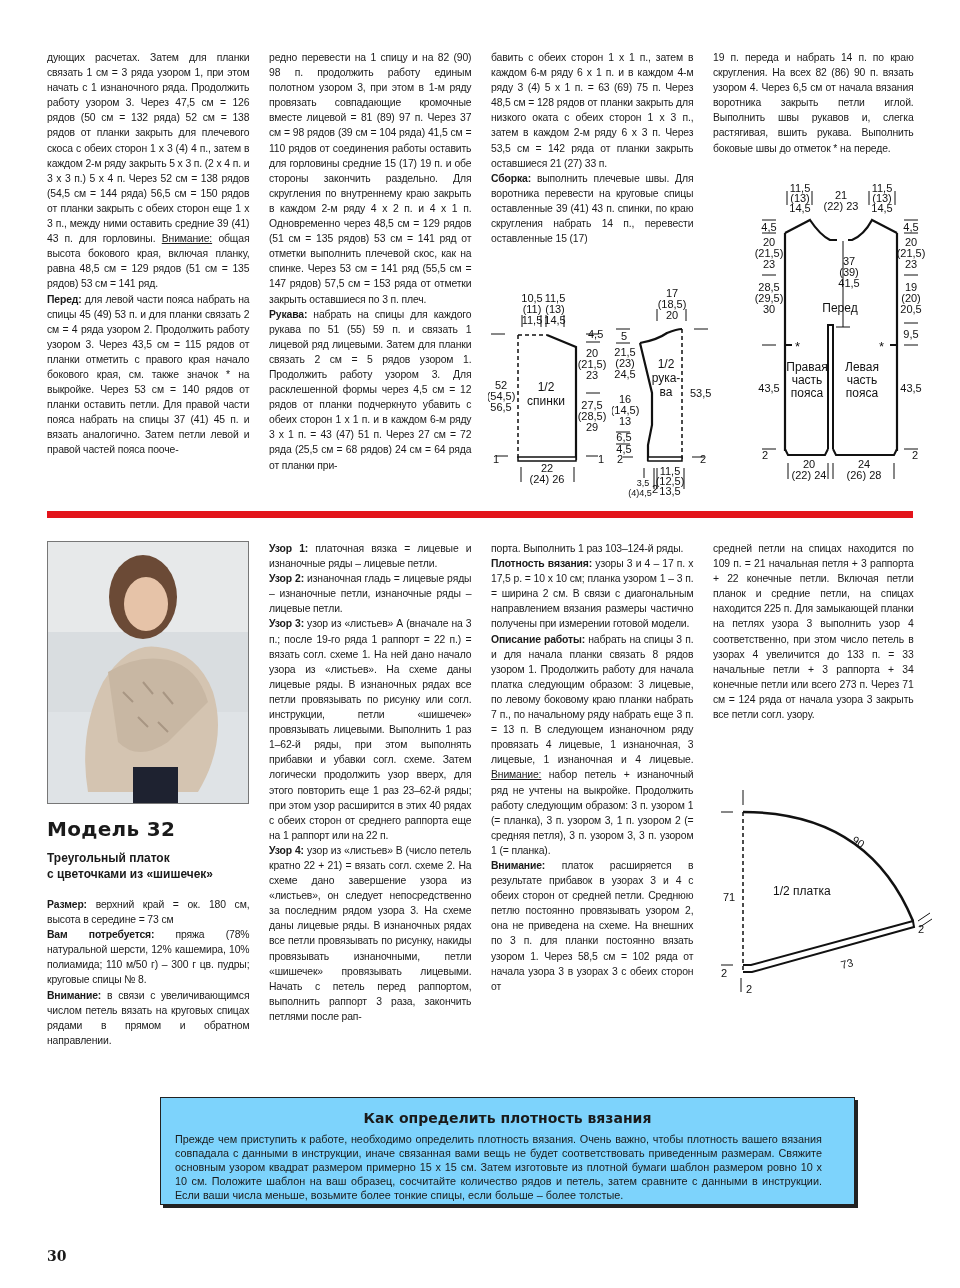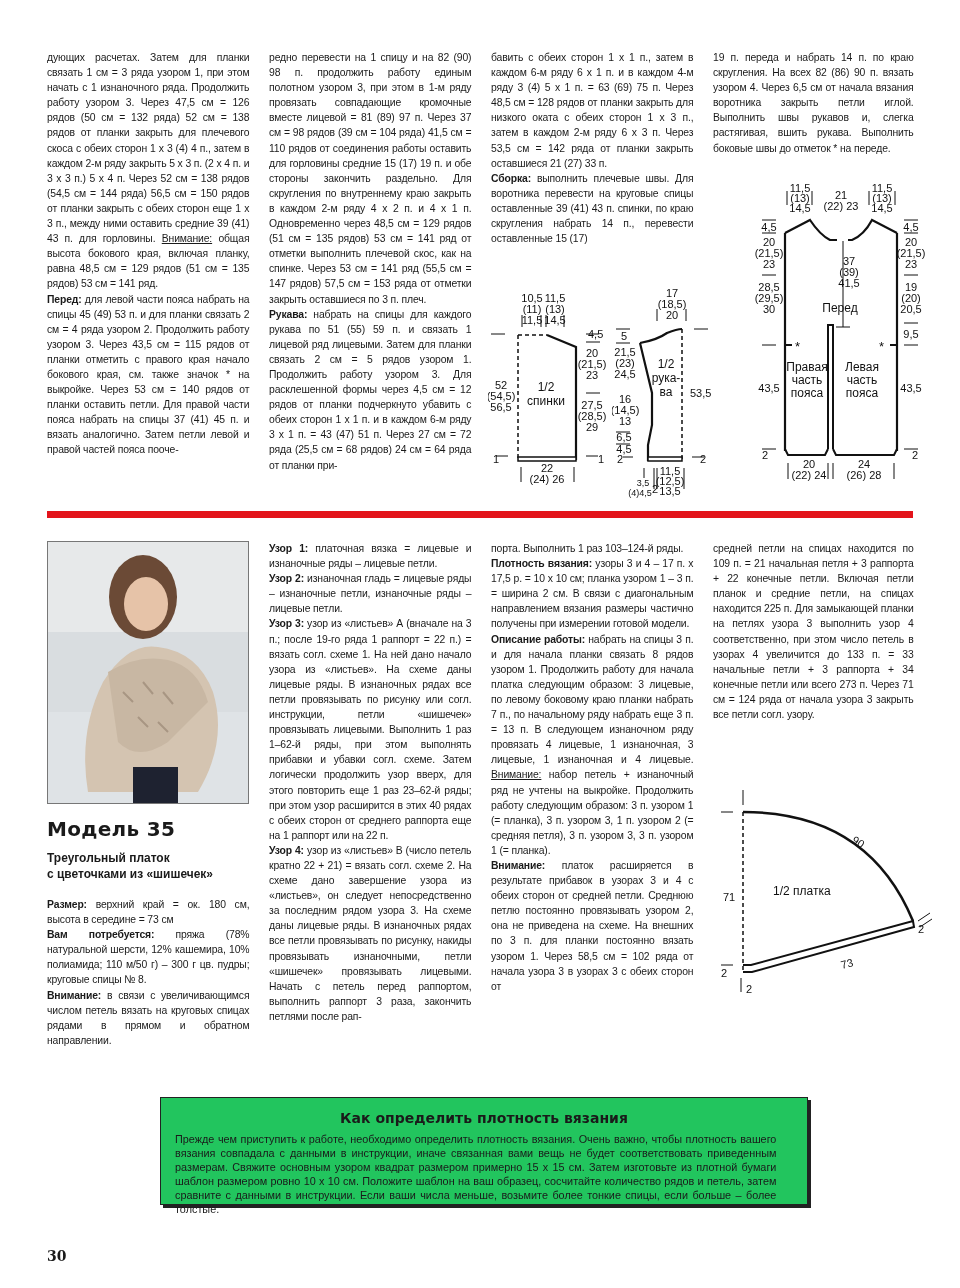--- a/index.html
+++ b/index.html
@@ -13,21 +13,21 @@
   .red-rule { position:absolute; left:47px; top:511px; width:866px; height:7px; background:#e3141b; }
   .photo { position:absolute; left:47px; top:541px; width:200px; height:261px; border:1px solid #777;
            background:linear-gradient(180deg,#cfd3d6 0%,#e4e6e8 35%,#dfe3e6 60%,#c8ccd0 100%); overflow:hidden; }
   .model-title { position:absolute; left:47px; top:817px; font-family:"DejaVu Sans", sans-serif; font-weight:bold;
                  font-size:20px; letter-spacing:0.3px; }
   .model-sub { position:absolute; left:47px; top:850px; font-weight:bold; font-size:13px; line-height:16px;
                transform:scaleX(0.92); transform-origin:left top; }
   .diag { position:absolute; }
   .diag text { font-family:"Liberation Sans", sans-serif; font-size:11px; fill:#111; }
   .box { position:absolute; left:160px; top:1097px; width:646px; height:106px; border:1px solid #222;
-         box-shadow:3px 3px 0 #222; background:#22c55e; }
+         box-shadow:3px 3px 0 #222; background:#7dd3fc;padding-left:47px; }
   .box-title { position:absolute; left:0; right:0; top:12px; text-align:center; font-family:"DejaVu Sans", sans-serif;
                font-weight:bold; font-size:14px; }
   .box-text { position:absolute; left:14px; right:12px; top:34px; font-size:11.2px; line-height:14px; text-align:justify;
               transform:scaleX(0.97); transform-origin:left top; }
   .page-num { position:absolute; left:47px; top:1248px; font-family:"DejaVu Serif", serif; font-weight:bold; font-size:14px; }
 </style>
 </head>
 <body>
 
 <div class="col" style="left:47px; top:50px; width:220px;">
@@ -226,21 +226,21 @@
     <rect x="0" y="170" width="200" height="91" fill="#dfe3e6"></rect>
     <ellipse cx="95" cy="55" rx="34" ry="42" fill="#6b4a36"></ellipse>
     <ellipse cx="98" cy="62" rx="22" ry="27" fill="#e6c3a8"></ellipse>
     <path d="M40 250 Q30 190 55 140 Q80 100 110 105 Q150 110 165 150 Q180 200 150 250 Z" fill="#d4c4b1"></path>
     <path d="M60 130 Q90 112 120 118 Q150 125 160 160 L120 200 Q90 220 70 200 Z" fill="#c8b7a3"></path>
     <path d="M75 150 L85 160 M95 140 L105 152 M115 150 L125 162 M90 175 L100 185 M110 180 L120 190" stroke="#a89683" stroke-width="2"></path>
     <rect x="85" y="225" width="45" height="36" fill="#1e2230"></rect>
   </svg>
 </div>
 
-<div class="model-title">Модель 35</div>
+<div class="model-title">Модель 32</div>
 <div class="model-sub">
   <div>Треугольный платок</div>
   <div>с цветочками из «шишечек»</div>
 </div>
 
 <div class="col" style="left:47px; top:897px; width:220px;">
   <p><b>Размер:</b><span> верхний край = ок. 180 см, высота в середине = 73 см</span></p>
   <p><b>Вам потребуется:</b><span> пряжа (78% натуральной шерсти, 12% кашемира, 10% полиамида; 110 м/50 г) – 300 г цв. пудры; круговые спицы № 8.</span></p>
   <p><b>Внимание:</b><span> в связи с увеличивающимся числом петель вязать на круговых спицах рядами в прямом и обратном направлении.</span></p>
 </div>

